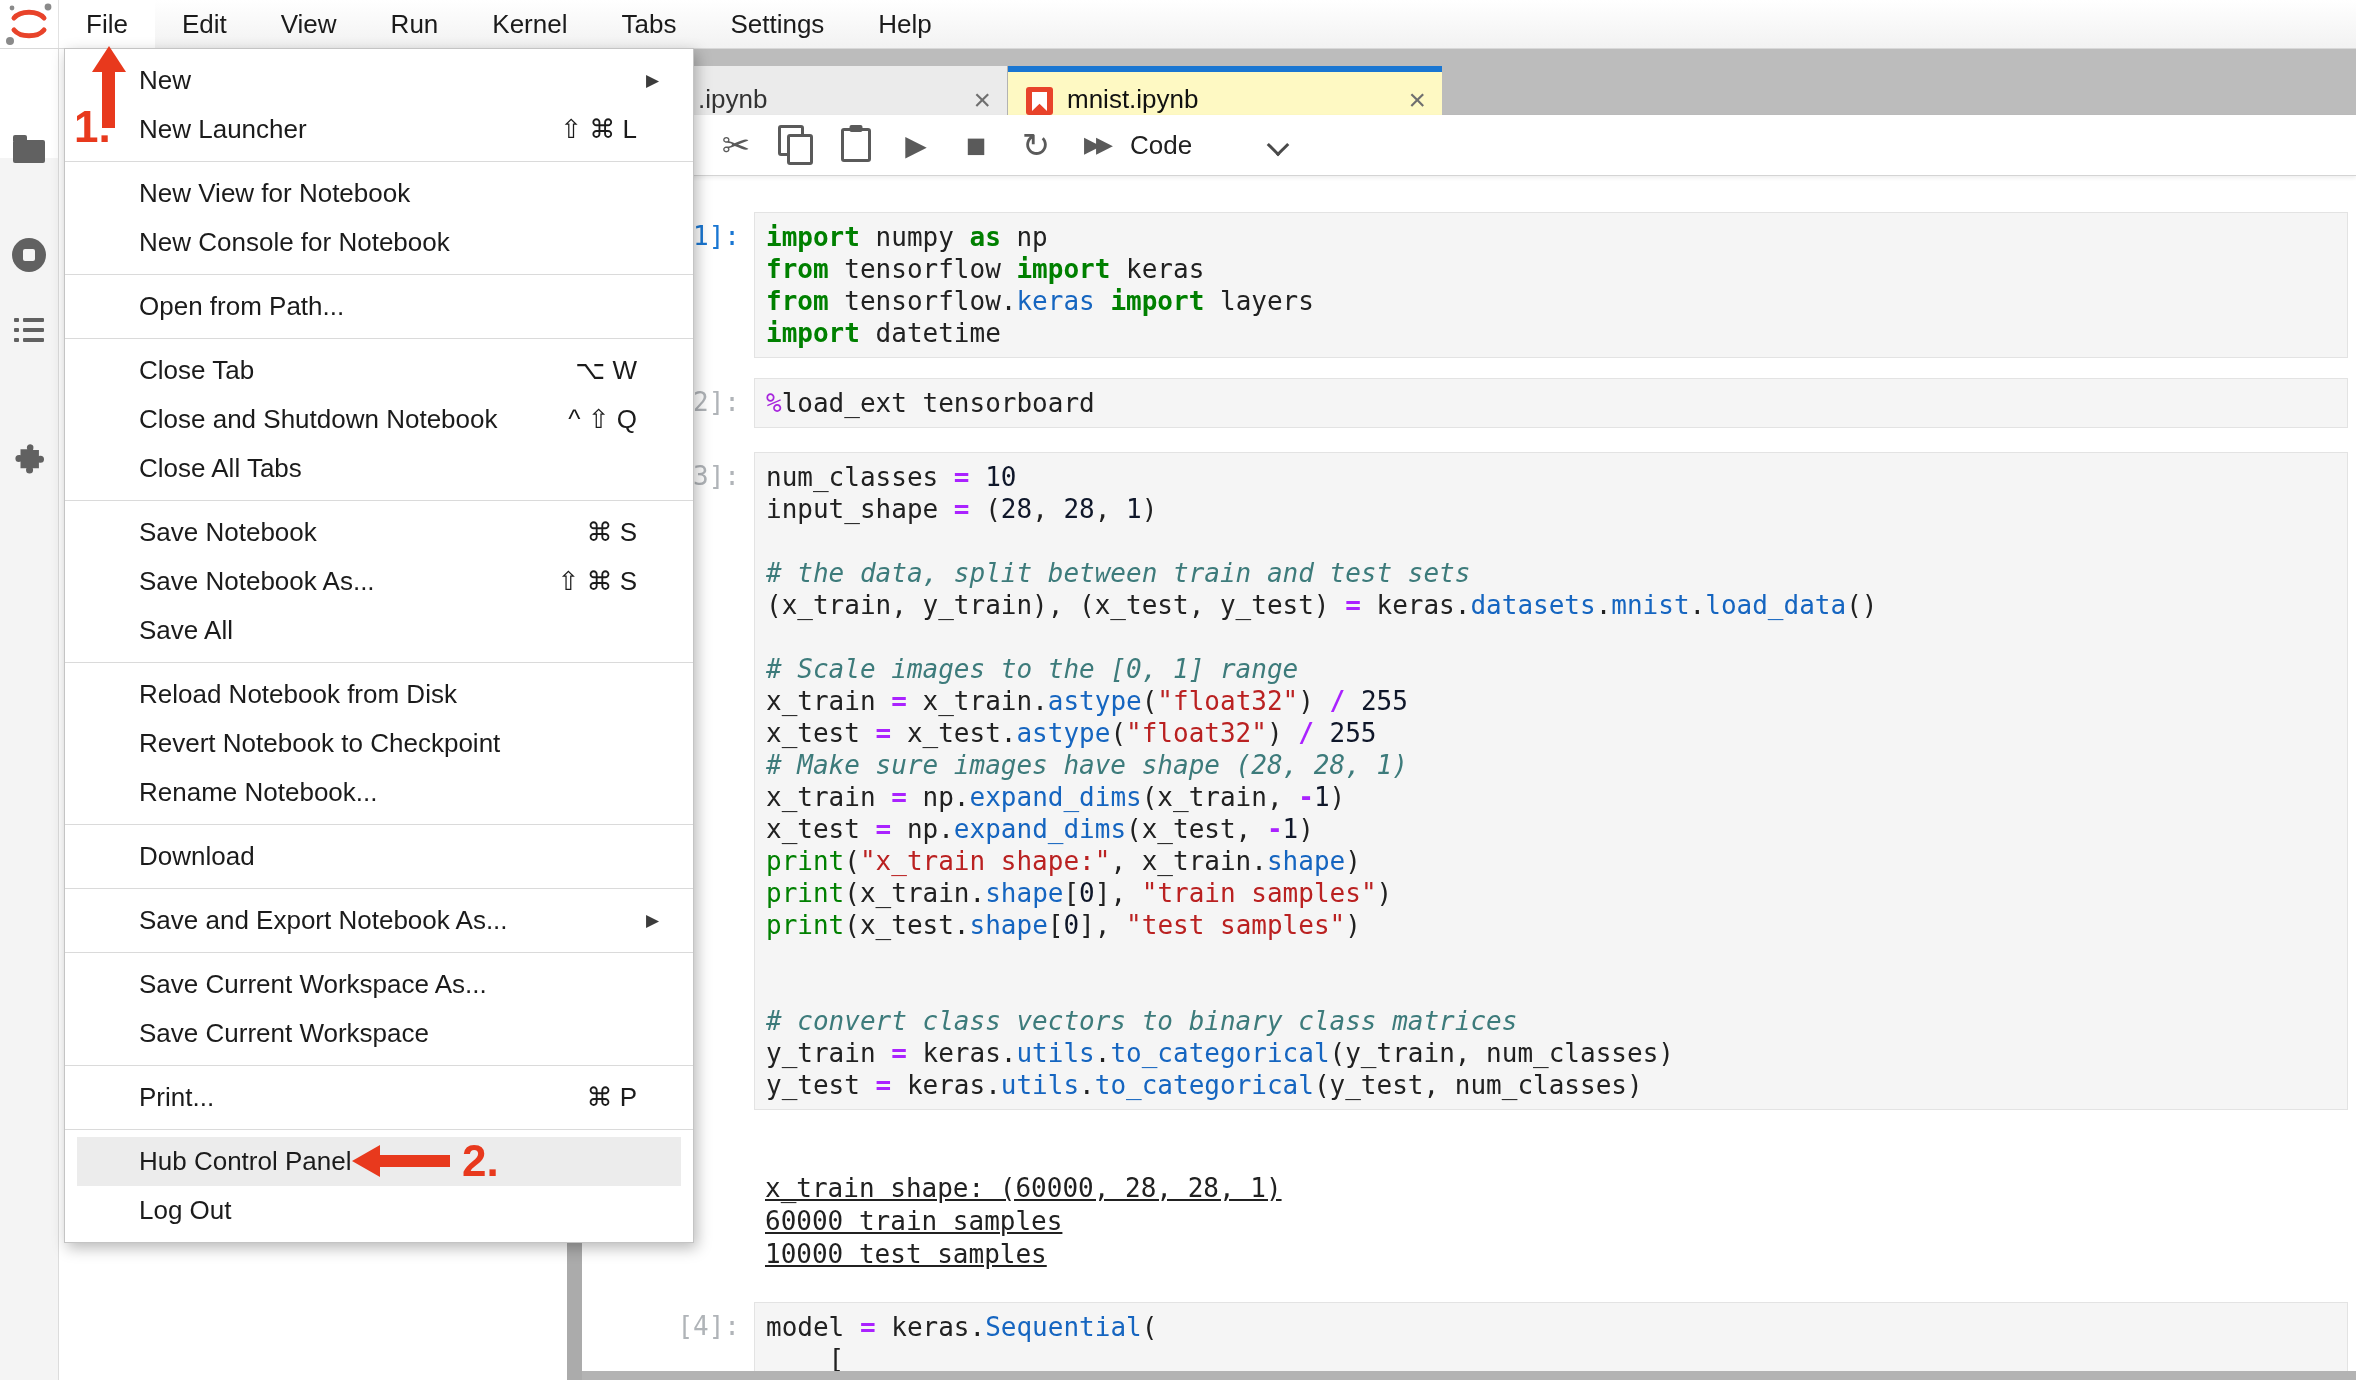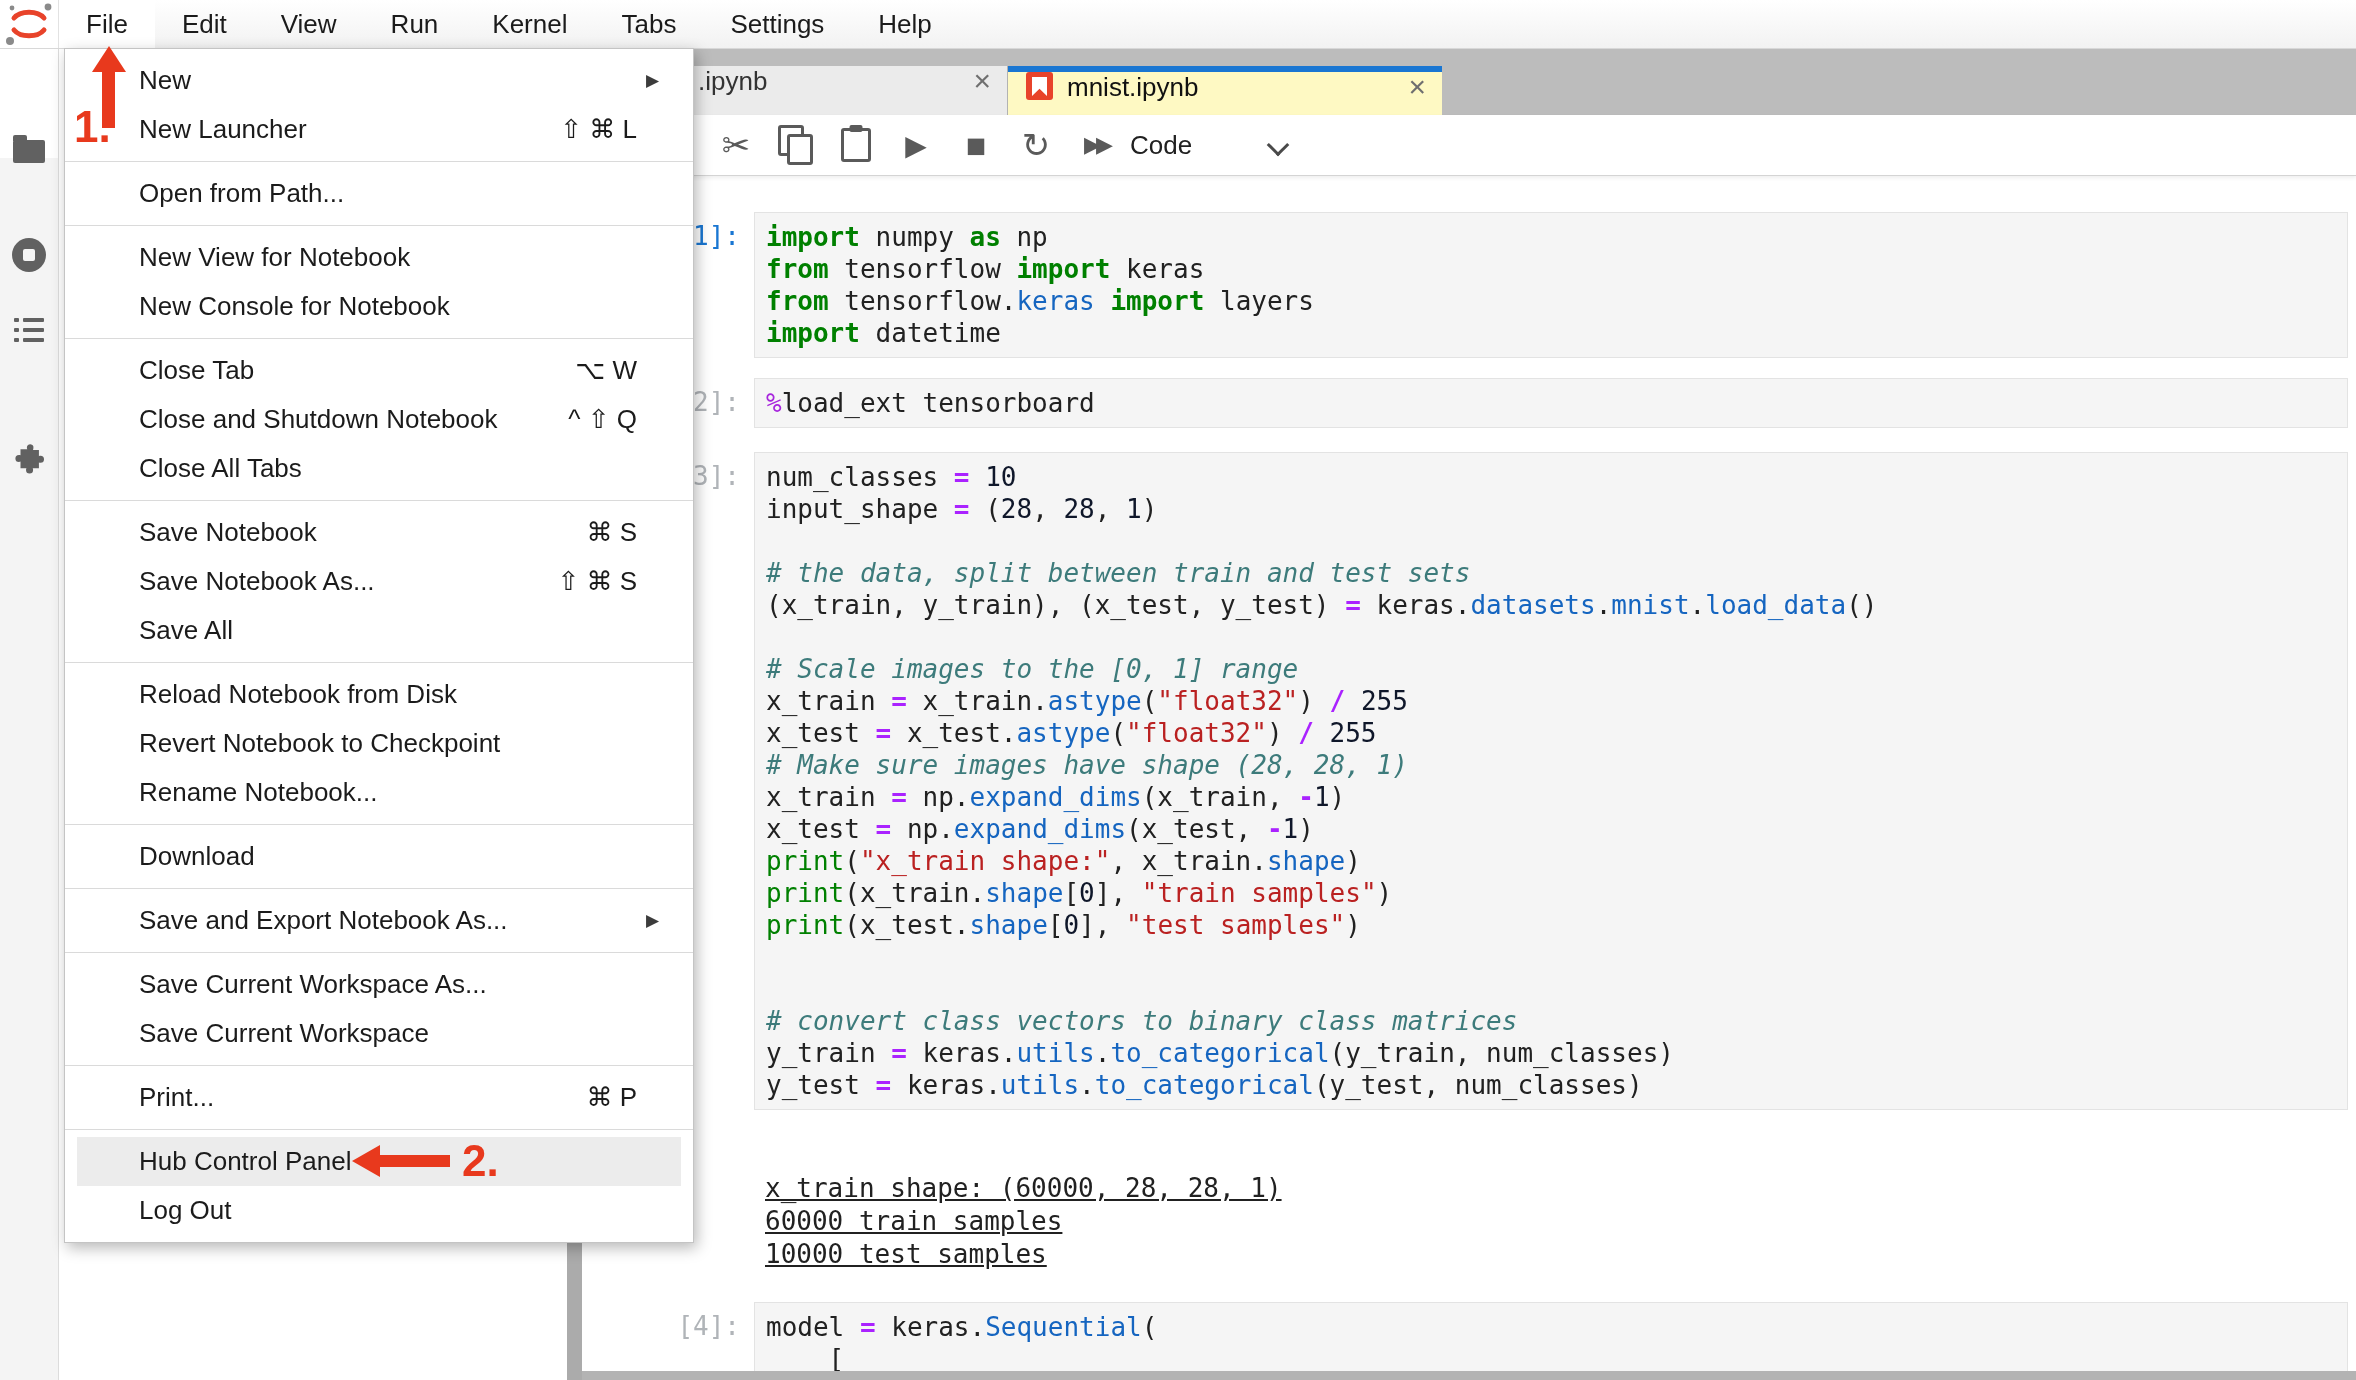--- a/index.html
+++ b/index.html
@@ -23,21 +23,21 @@
                      background:#616161;border-radius:2px 2px 0 0;}
   .ic-running{width:34px;height:34px;border-radius:50%;background:#616161;position:relative;}
   .ic-running::before{content:"";position:absolute;left:11px;top:11px;width:12px;height:12px;
                       background:#f4f4f4;border-radius:2px;}
   
   .file-panel{position:absolute;left:58px;top:48px;width:509px;height:1332px;background:#fff;z-index:4;}
   .splitter{position:absolute;left:567px;top:48px;width:15px;height:1332px;background:#ababab;z-index:4;}
   
   .dock{position:absolute;left:582px;top:48px;width:1774px;height:1332px;background:#fff;z-index:3;}
   .tabbar{position:absolute;left:582px;top:48px;width:1774px;height:67px;background:#bcbcbc;z-index:6;}
-  .tab{position:absolute;top:18px;height:49px;display:flex;align-items:flex-start;box-sizing:border-box;}
+  .tab{position:absolute;top:18px;height:49px;display:flex;align-items:flex-end;box-sizing:border-box;}
   .tab-inactive{left:8px;width:418px;background:#ebebeb;border-right:1px solid #b2b2b2;font-size:26px;color:#333;}
   .tab-inactive .tab-label{margin-left:108px;}
   .tab-active{left:426px;width:434px;background:#fef9c3;border-top:6px solid #1976d2;font-size:26px;color:#111;}
   .tab-close{margin-left:auto;margin-right:16px;font-size:30px;color:#6f6f6f;line-height:1;}
   .nb-ico{width:27px;height:28px;background:#e8432a;border-radius:3px;margin-left:18px;margin-right:14px;position:relative;}
   .nb-ico::after{content:"";position:absolute;left:6px;top:5px;width:15px;height:19px;background:#fff;
                  clip-path:polygon(0 0,100% 0,100% 100%,50% 62%,0 100%);}
   .toolbar{position:absolute;left:582px;top:115px;width:1774px;height:60px;background:#fff;z-index:6;
            border-bottom:1px solid #d4d4d4;box-shadow:0 2px 4px rgba(0,0,0,.07);}
   .tb{position:absolute;top:0;height:60px;width:46px;display:flex;align-items:center;justify-content:center;color:#5a5a5a;}
@@ -225,29 +225,29 @@
         <span class="ml">New</span>
         <span class="marr">▶</span>
       </div>
       <div class="menu-row">
         <span class="ml">New Launcher</span>
         <span class="msc">⇧ ⌘ L</span>
       </div>
     </div>
     <div class="menu-group">
       <div class="menu-row">
+        <span class="ml">New View for Notebook</span>
+      </div>
+      <div class="menu-row">
+        <span class="ml">New Console for Notebook</span>
+      </div>
+    </div>
+    <div class="menu-group">
+      <div class="menu-row">
         <span class="ml">Open from Path...</span>
-      </div>
-    </div>
-    <div class="menu-group">
-      <div class="menu-row">
-        <span class="ml">New View for Notebook</span>
-      </div>
-      <div class="menu-row">
-        <span class="ml">New Console for Notebook</span>
       </div>
     </div>
     <div class="menu-group">
       <div class="menu-row">
         <span class="ml">Close Tab</span>
         <span class="msc">⌥ W</span>
       </div>
       <div class="menu-row">
         <span class="ml">Close and Shutdown Notebook</span>
         <span class="msc">^ ⇧ Q</span>

